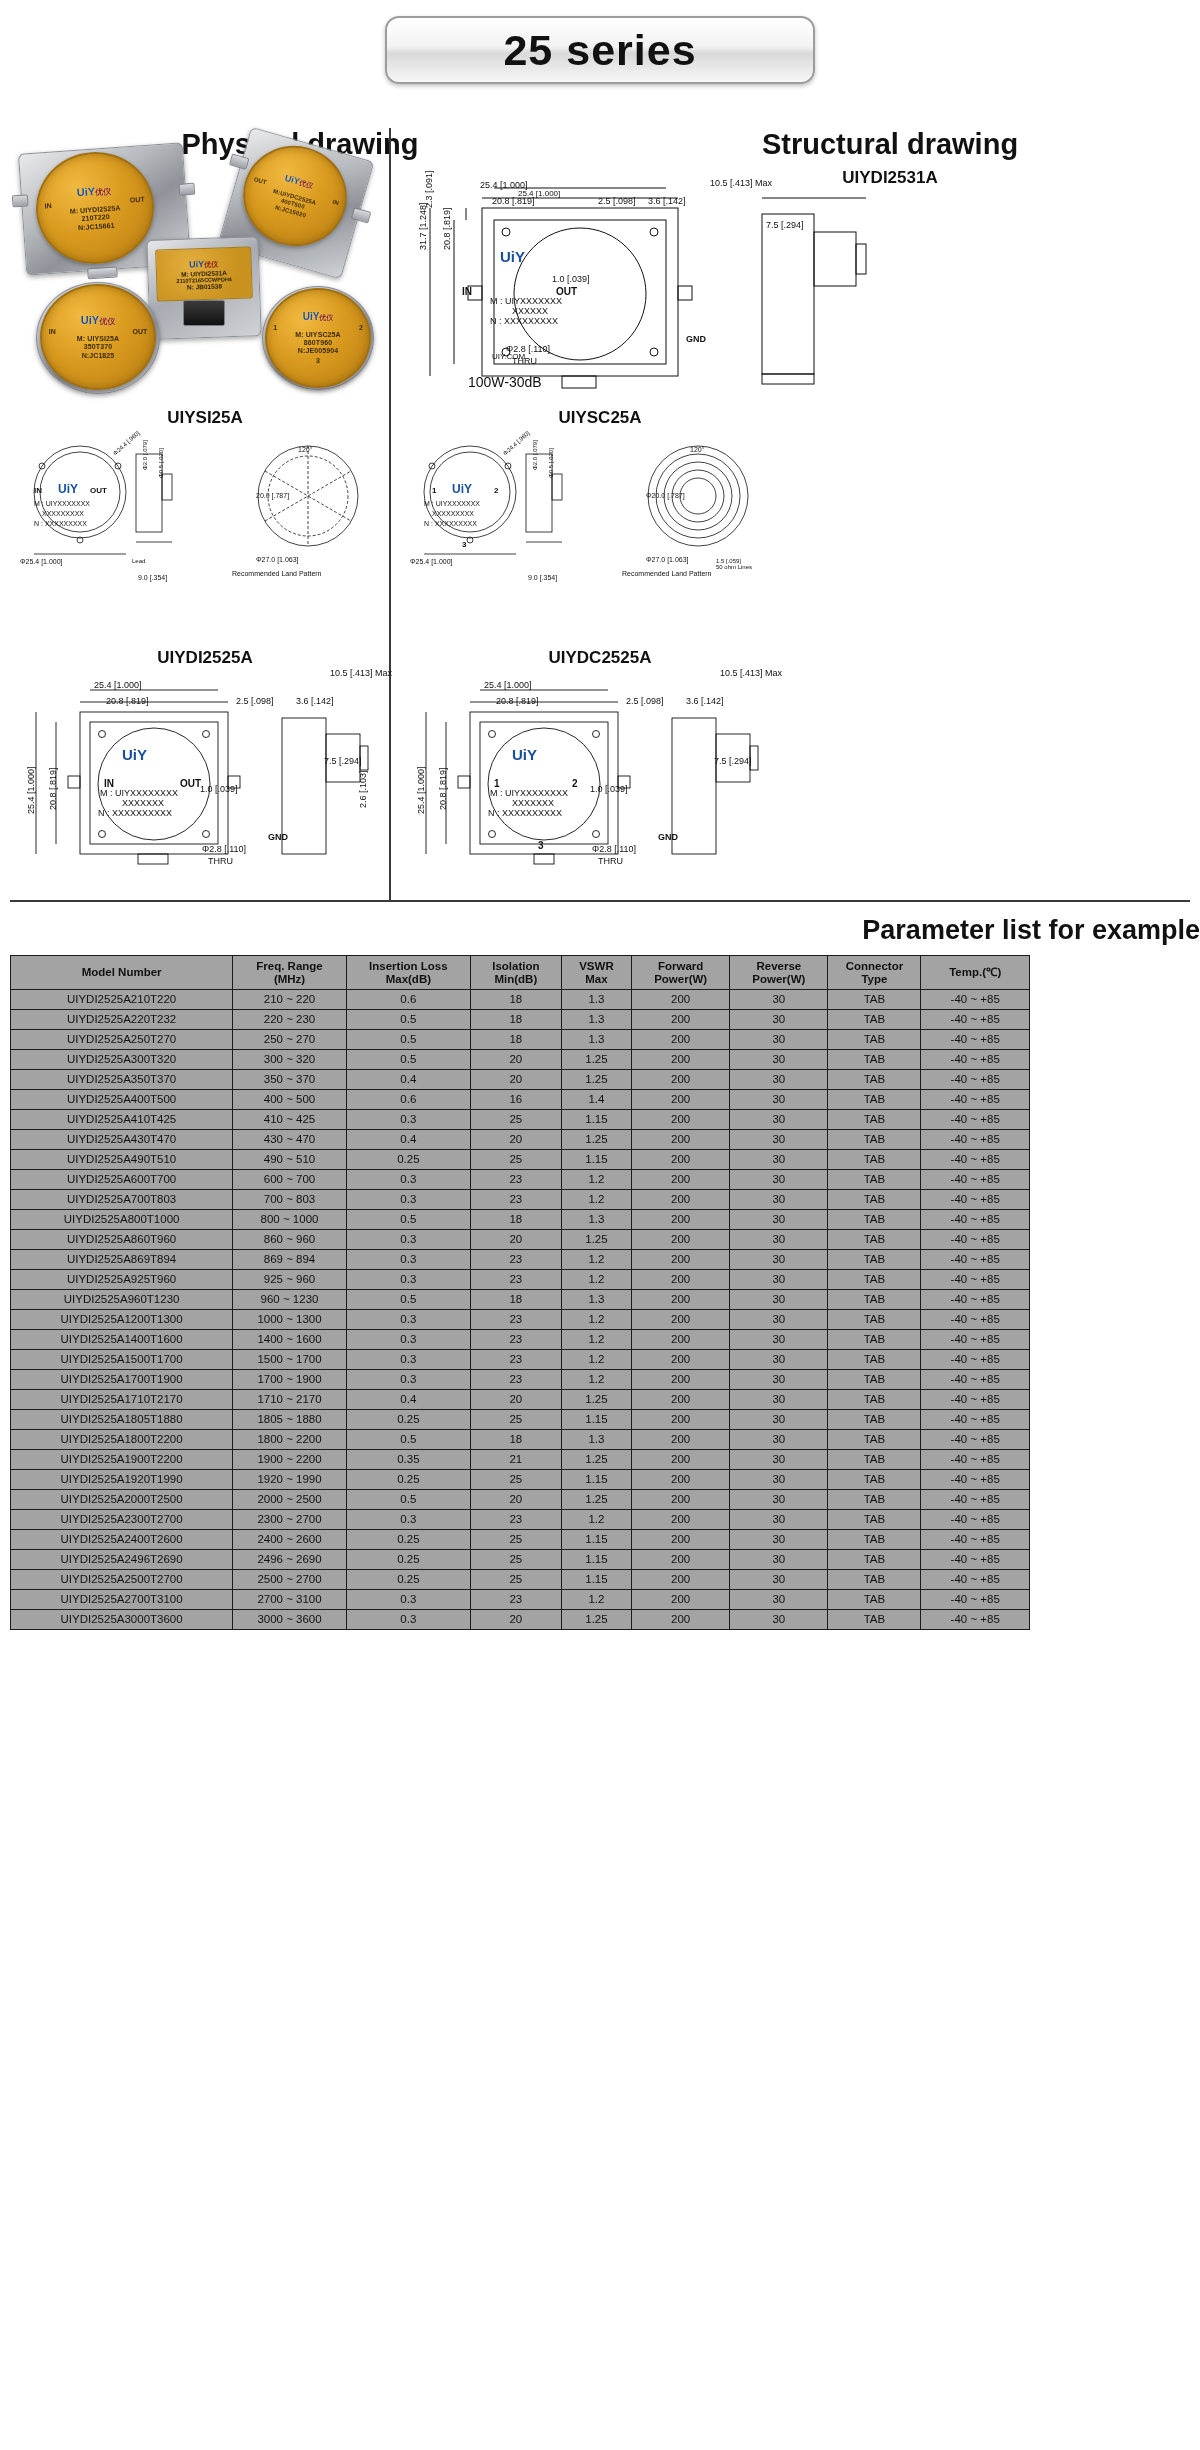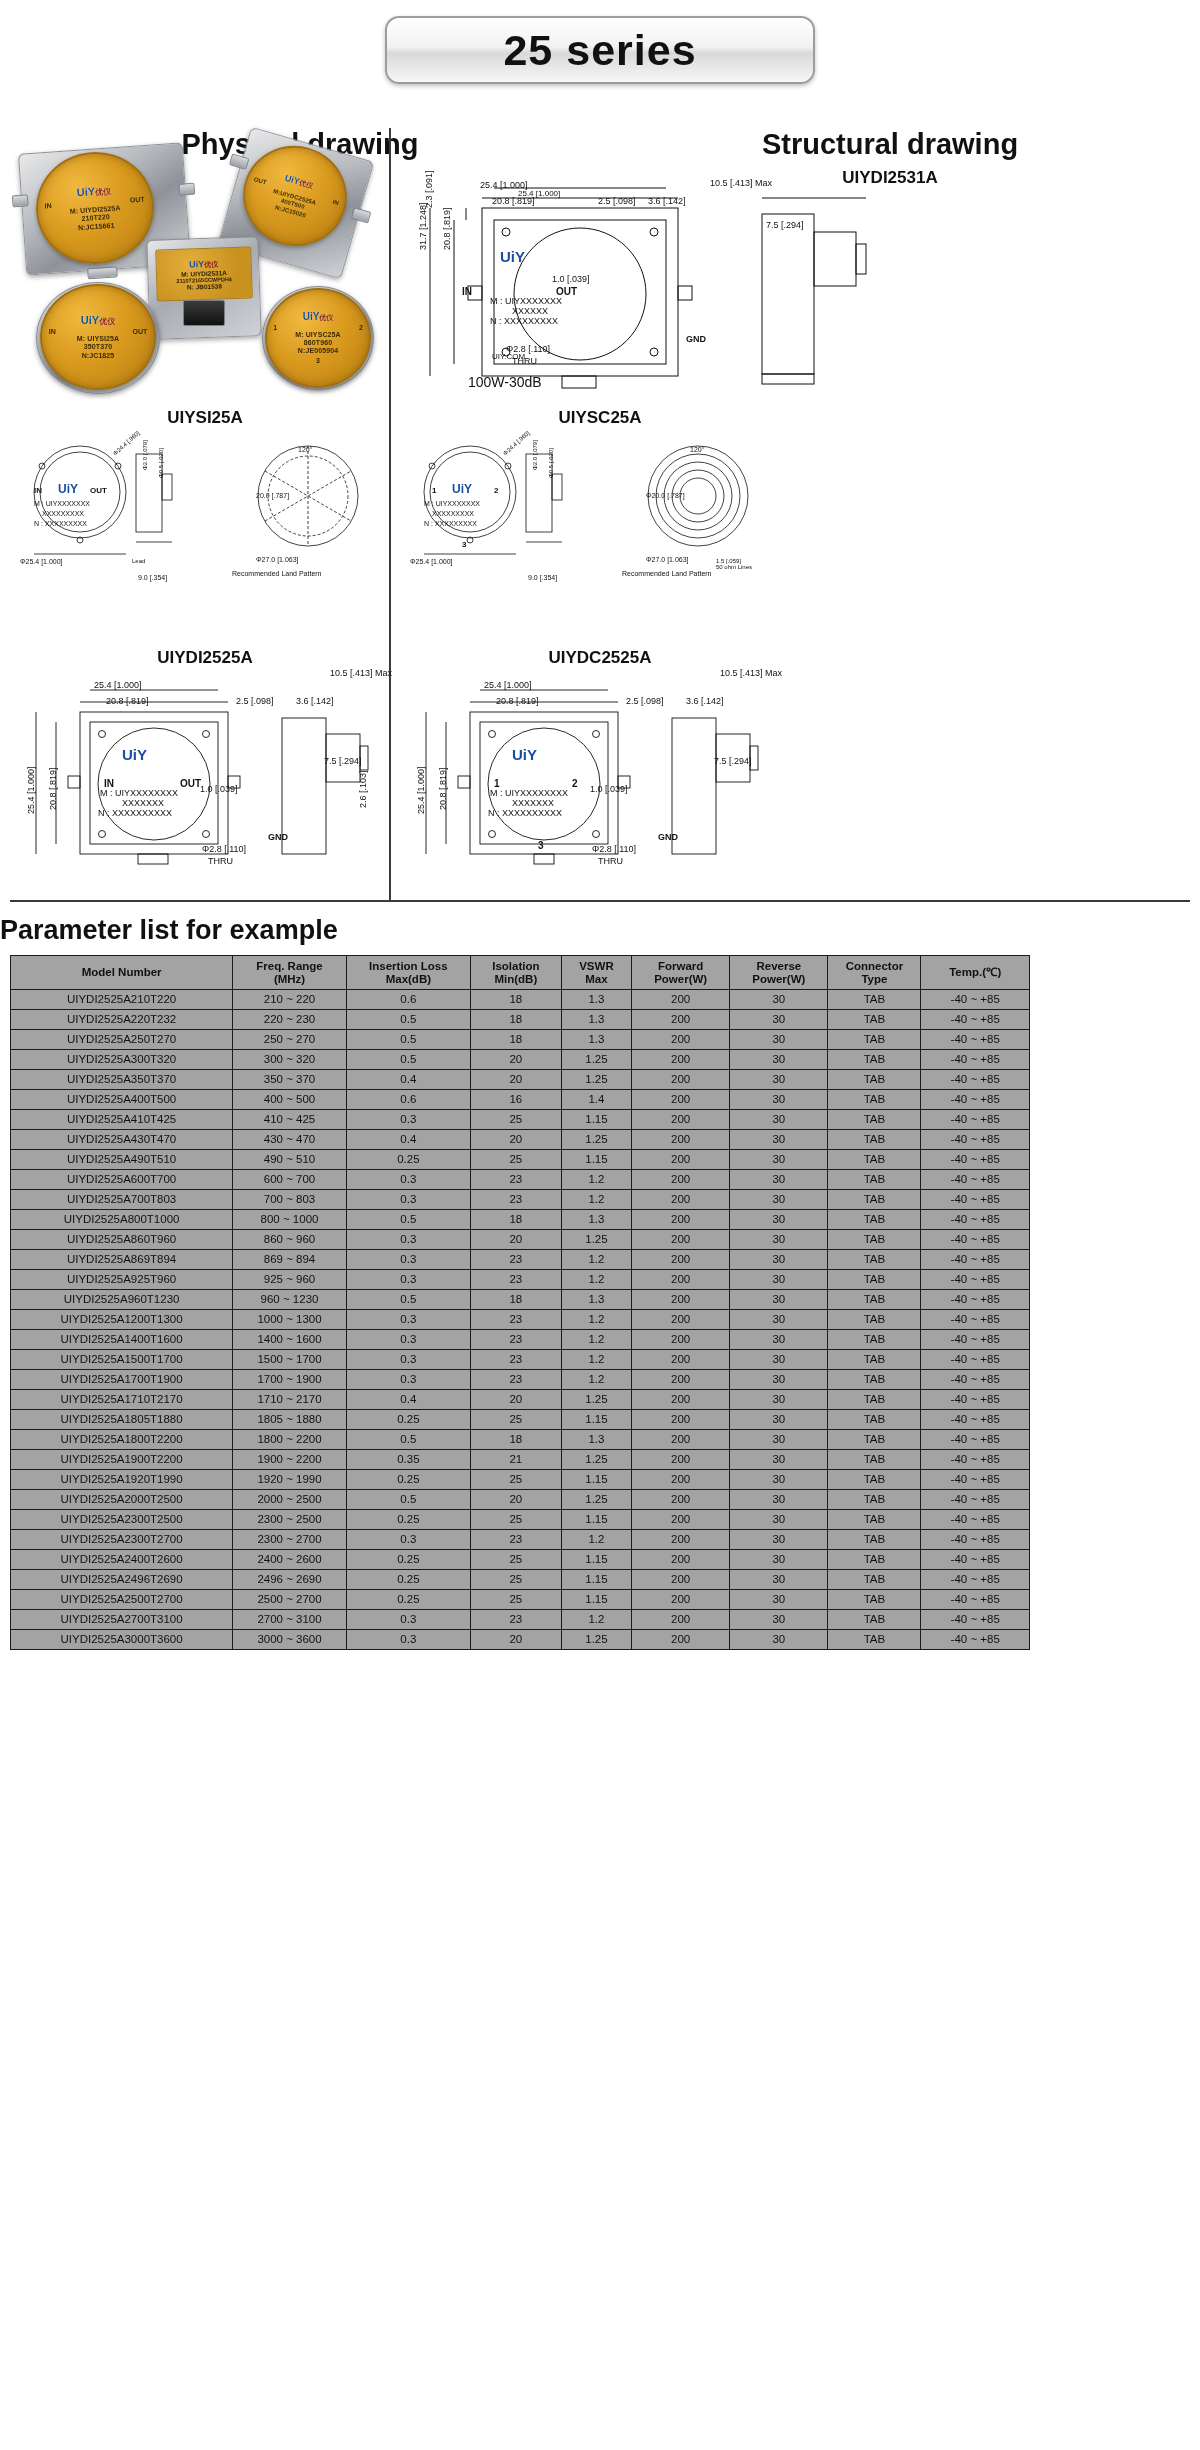--- a/index.html
+++ b/index.html
@@ -87,21 +87,21 @@
   
   .draw-title {
     position:absolute; font-size:17px; font-weight:bold; text-align:center; color:#111;
   }
   .draw-box { position:absolute; }
   svg { display:block; }
 
   
   #param-head {
     position:absolute; left:0; top:915px; width:1200px;
-    text-align:left; font-size:27px; font-weight:bold; color:#111;
+    text-align:right; font-size:27px; font-weight:bold; color:#111;
   }
   .table-wrap {
     position:absolute; left:10px; top:955px; width:1180px;
   }
   table.params {
     border-collapse:collapse; width:1020px;
     font-size:11.5px;
     background:#a3a3a3;
   }
   table.params th, table.params td {
@@ -760,31 +760,20 @@
             <td>2000 ~ 2500</td>
             <td>0.5</td>
             <td>20</td>
             <td>1.25</td>
             <td>200</td>
             <td>30</td>
             <td>TAB</td>
             <td>-40 ~ +85</td>
           </tr>
           <tr>
-            <td class="model">UIYDI2525A2300T2500</td>
-            <td>2300 ~ 2500</td>
-            <td>0.25</td>
-            <td>25</td>
-            <td>1.15</td>
-            <td>200</td>
-            <td>30</td>
-            <td>TAB</td>
-            <td>-40 ~ +85</td>
-          </tr>
-          <tr>
             <td class="model">UIYDI2525A2300T2700</td>
             <td>2300 ~ 2700</td>
             <td>0.3</td>
             <td>23</td>
             <td>1.2</td>
             <td>200</td>
             <td>30</td>
             <td>TAB</td>
             <td>-40 ~ +85</td>
           </tr>

